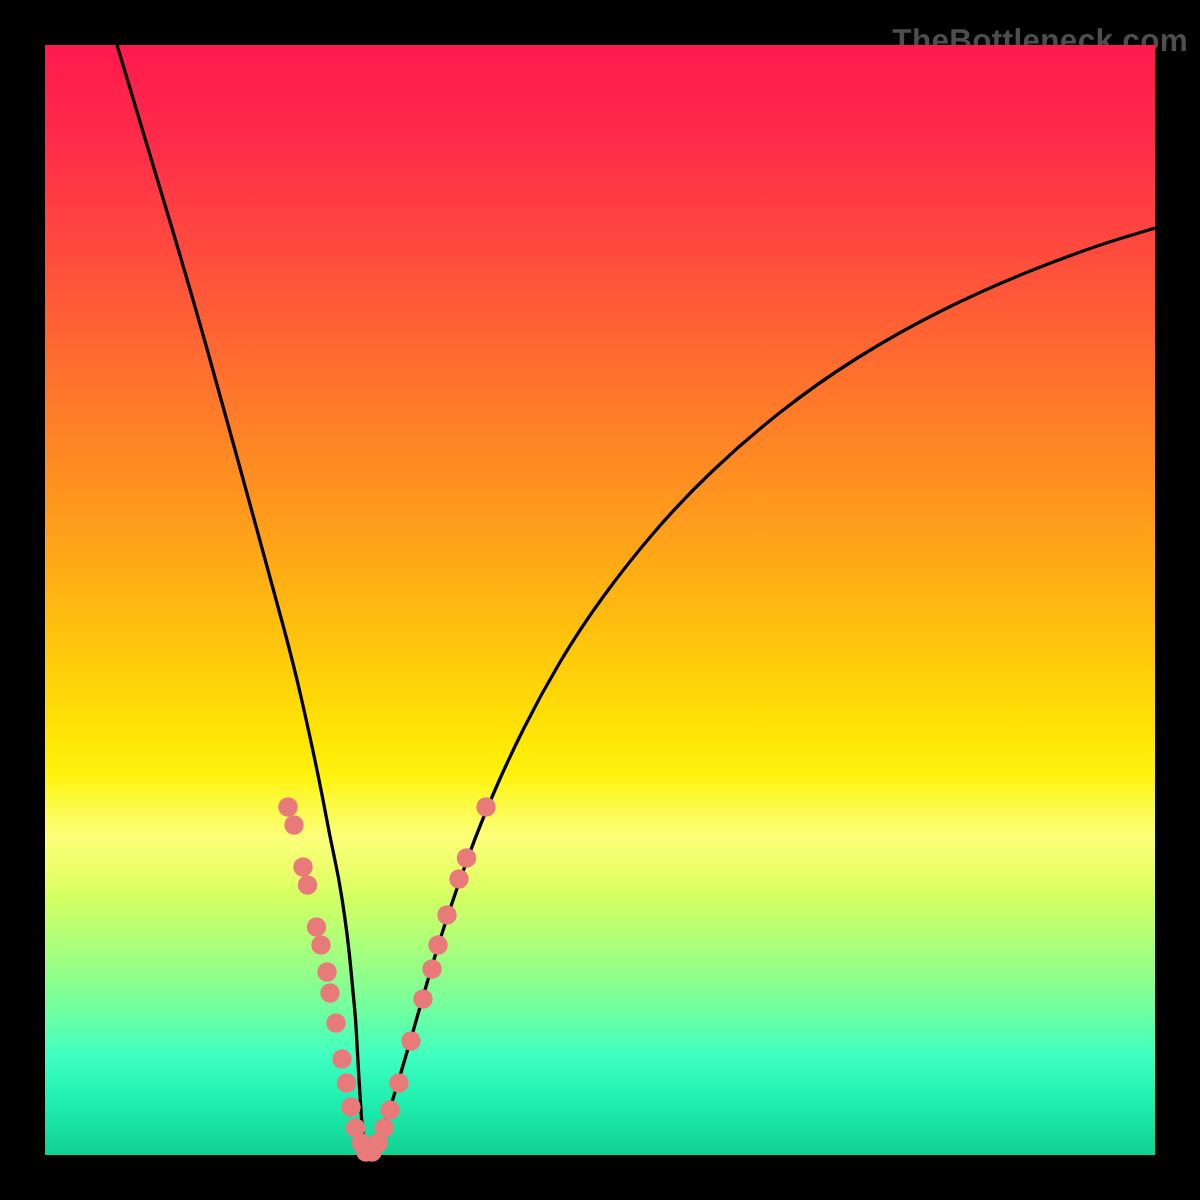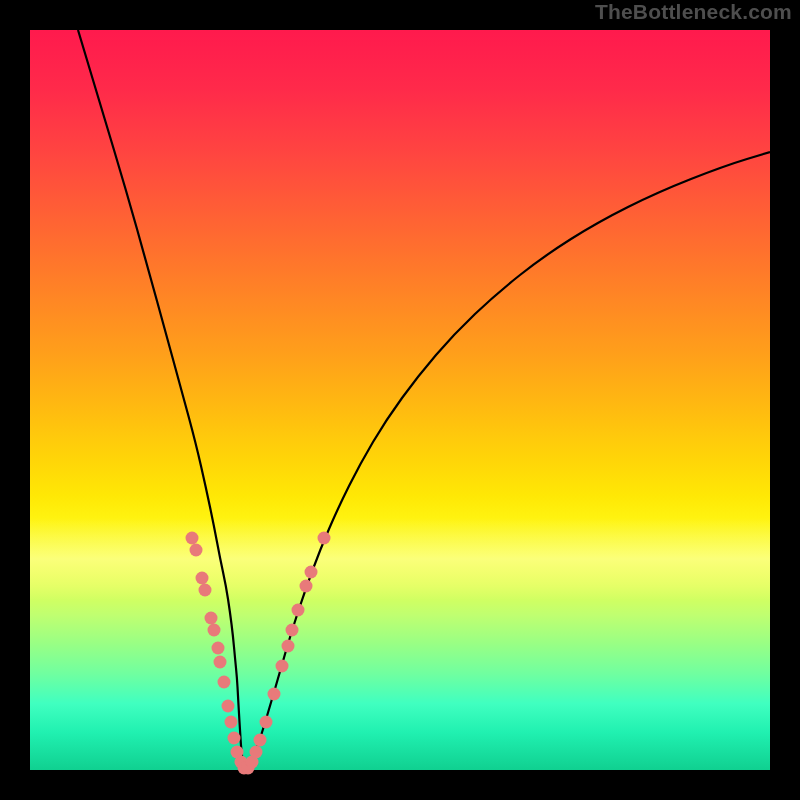--- a/index.html
+++ b/index.html
@@ -19,21 +19,21 @@
   #e0ff55 75%,
   #c0ff70 79%,
   #98ff85 83%,
   #70ffa0 87%,
   #40ffc0 91%,
   #20f0b0 95%,
   #10d090 100%)}
 .wash{position:absolute;left:0;right:0;top:66%;height:11%;background:linear-gradient(to bottom,rgba(255,255,200,0) 0%,rgba(255,255,180,.55) 50%,rgba(255,255,200,0) 100%)}
 svg.curve{position:absolute;inset:0}
 .dot{position:absolute;width:13px;height:13px;border-radius:50%;background:#e87a7a;transform:translate(-50%,-50%)}
-.wm{position:absolute;right:8px;top:0;color:#4e4e4e;font:600 21px Arial,Helvetica,sans-serif;letter-spacing:.2px}
+.wm{position:absolute;right:8px;top:16px;color:#4e4e4e;font:600 21px Arial,Helvetica,sans-serif;letter-spacing:.2px}
 </style>
 </head>
 <body>
 
 <div class="wm">TheBottleneck.com</div>
 
 <div class="frame">
   <div class="grad"></div>
   <div class="wash"></div>
 

